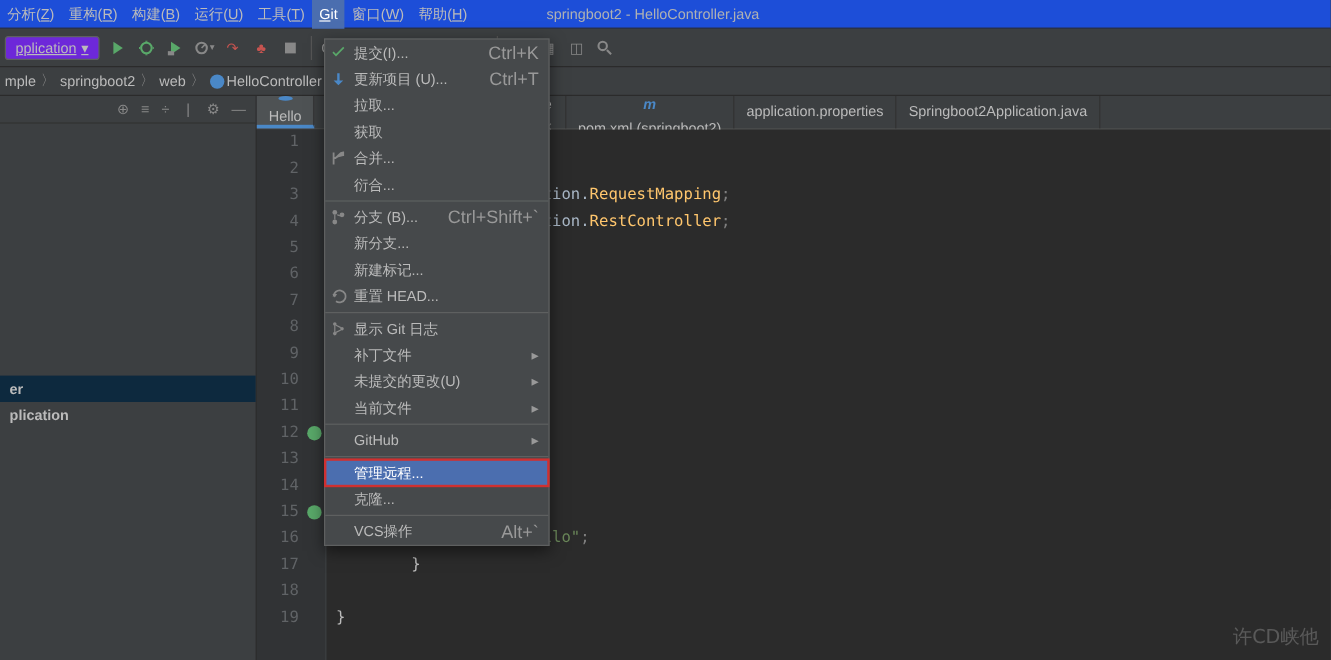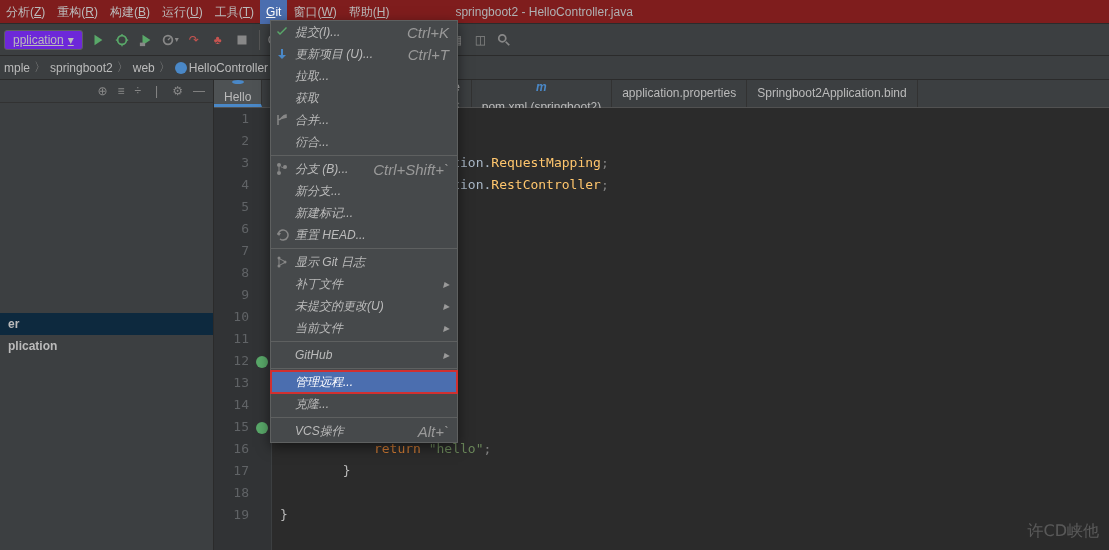--- a/index.html
+++ b/index.html
@@ -10,21 +10,21 @@
   color: #bbbbbb;
   width: 1109px;
   height: 550px;
   overflow: hidden;
   position: relative;
 }
 .menubar {
   display: flex;
   align-items: center;
   height: 24px;
-  background: #7f1d1d;
+  background: #1d4ed8;
   border-bottom: 1px solid #2b2b2b;
 }
 .menubar-item {
   padding: 0 6px;
   line-height: 24px;
   cursor: pointer;
 }
 .menubar-item.active { background: #4b6eaf; color: #fff; }
 .menubar-item u { text-decoration: underline; }
 .window-title { margin-left: 60px; color: #afb1b3; }
@@ -89,27 +89,26 @@
 }
 .code-line { height: 22px; line-height: 22px; }
 .kw { color: #cc7832; }
 .str { color: #6a8759; }
 .ann { color: #bbb; }
 .cls { color: #ffc66d; }
 .pkg { color: #a9b7c6; }
 .dim { color: #808080; }
 .gitmenu {
   position: absolute;
-  top: 20px; left: 270px;
+  top: 32px; left: 270px;
   width: 188px;
   background: #46494b;
   border: 1px solid #5e6060;
   box-shadow: 0 4px 12px rgba(0,0,0,0.5);
   z-index: 100;
-  font-style: italic;
 }
 .gm-item {
   display: flex; align-items: center;
   height: 22px; padding: 0 8px 0 24px;
   position: relative;
   color: #bbb;
 }
 .gm-item.highlighted {
   background: #4b6eaf; color: #fff;
   outline: 2px solid #d03030; outline-offset: -1px;
@@ -243,21 +242,21 @@
           <span>pom.xml (springboot2)</span>
           <span class="tab-close">✕</span>
         </div>
         <div class="tab">
           <span class="icon-circle" style="background:#62b543"></span>
           <span>application.properties</span>
           <span class="tab-close">✕</span>
         </div>
         <div class="tab">
           <span class="icon-circle" style="background:#4a88c7"></span>
-          <span>Springboot2Application.bind</span>
+          <span>Springboot2Application.java</span>
           <span class="tab-close">✕</span>
         </div>
       </div>
     <div class="code-body">
       <div class="gutter">
           <div class="gutter-line">1</div>
           <div class="gutter-line">2</div>
           <div class="gutter-line">3</div>
           <div class="gutter-line">4</div>
           <div class="gutter-line">5</div>

